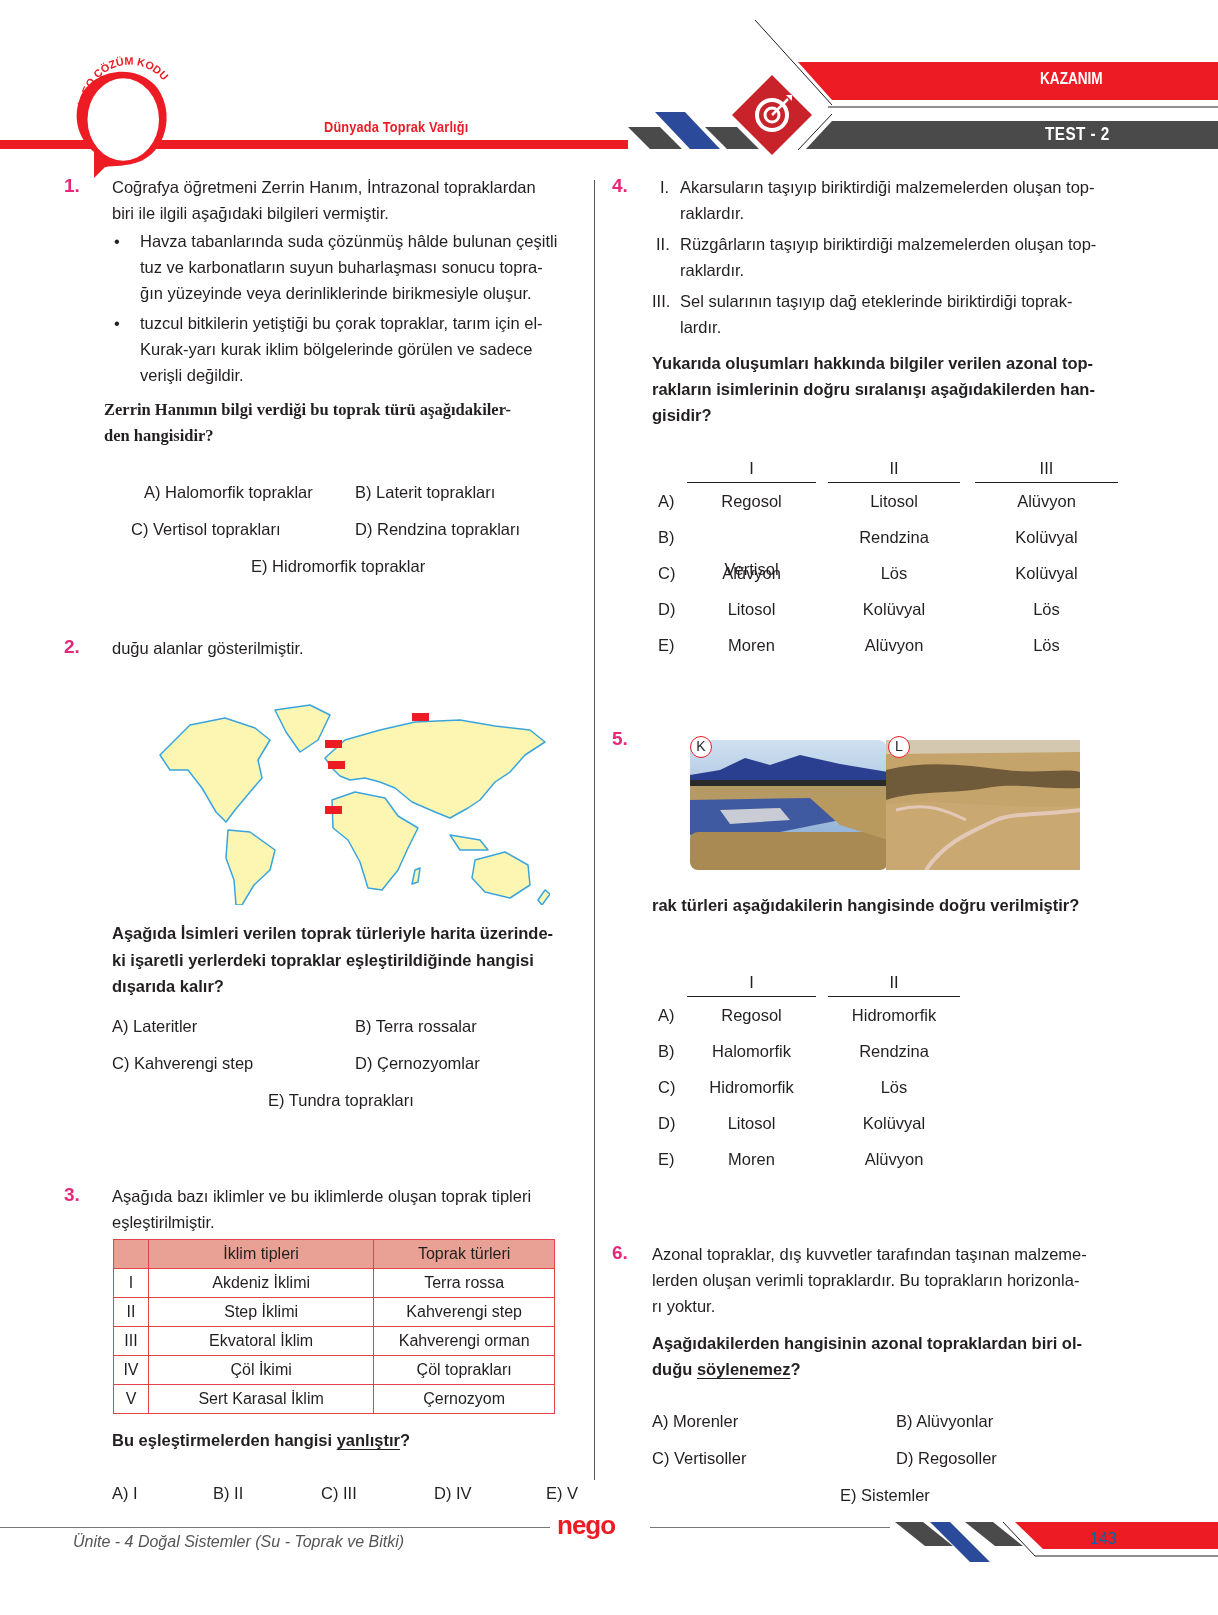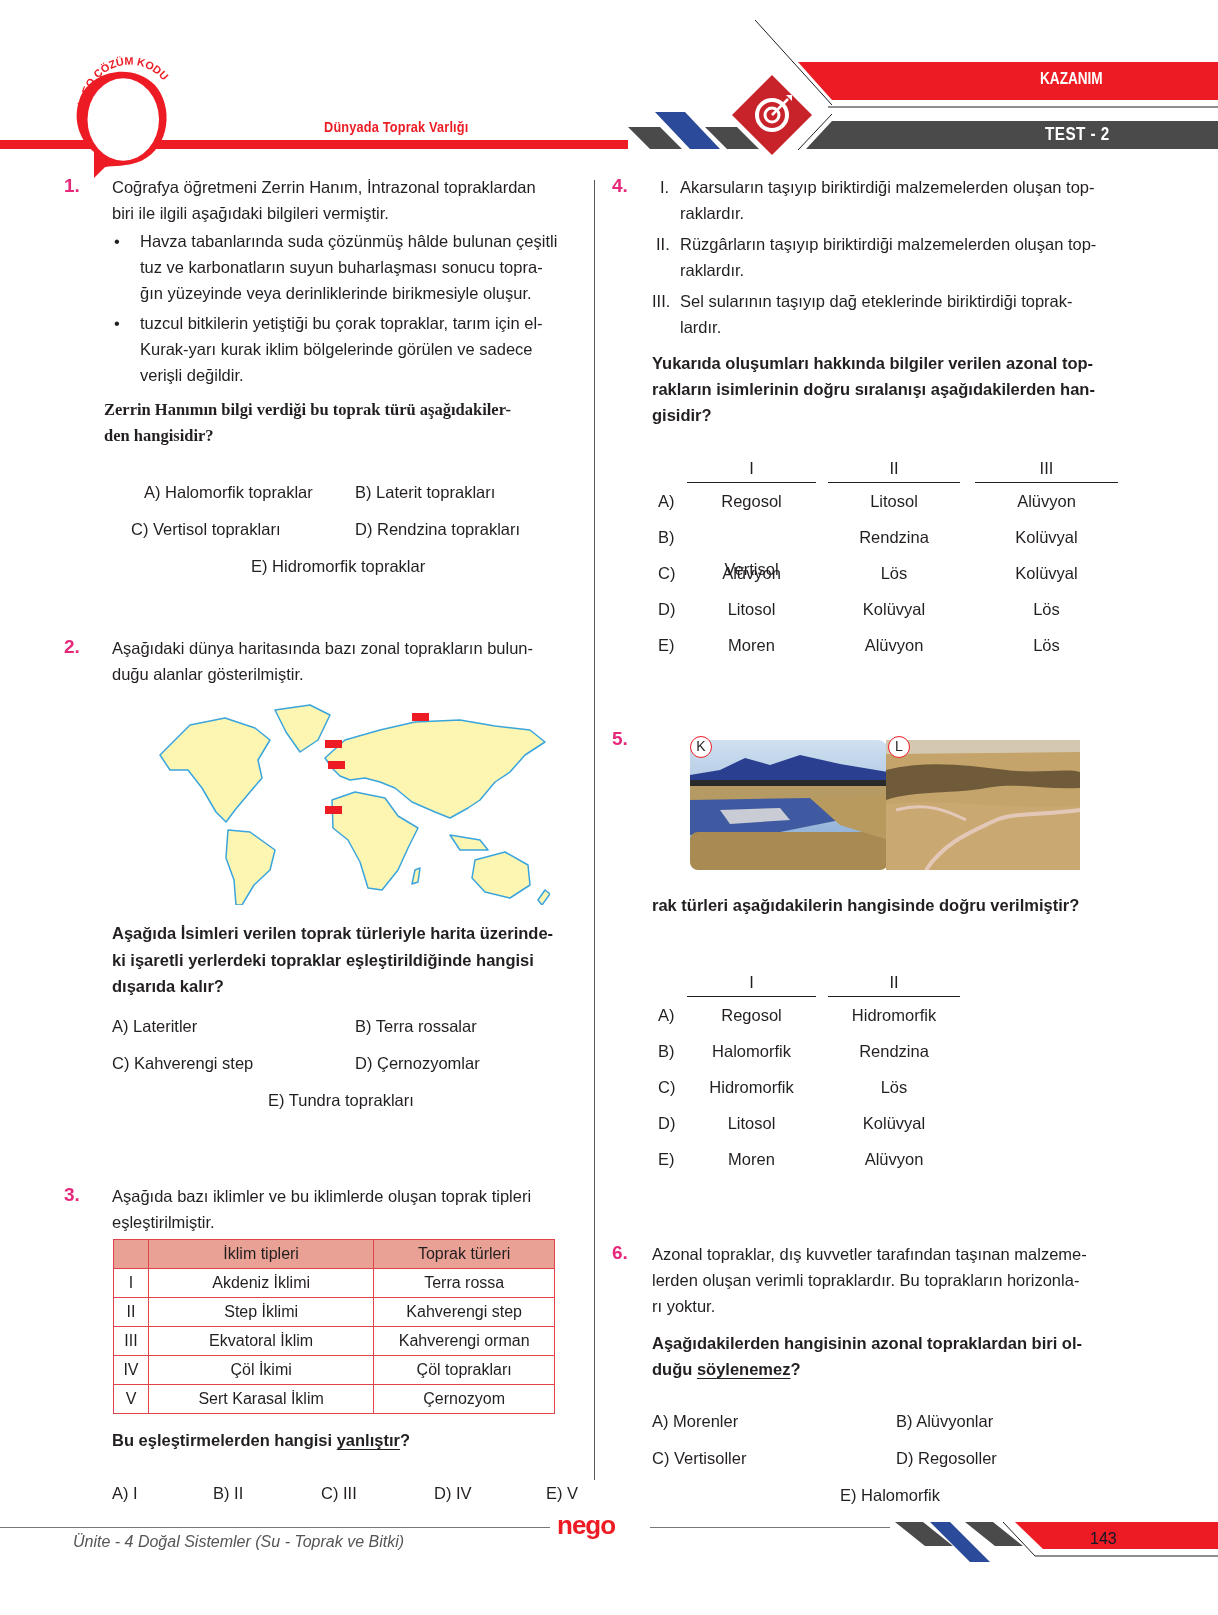--- a/index.html
+++ b/index.html
@@ -28,21 +28,21 @@
   .q3-table th { background: #e8a194; }
   .q3-table tr.dot td { border-bottom: 1px dotted #e0434a; }
 
   
   .grid-hdr-line { position: absolute; height: 1px; background: #231f20; }
   .gcell { position: absolute; font-size: 16.5px; text-align: center; }
 
   
   .footer-line { position: absolute; top: 1527px; height: 1px; background: #777; }
   .footer-text { position: absolute; left: 73px; top: 1533px; font-size: 16px; font-style: italic; color: #555; }
-  .page-num { position: absolute; left: 1090px; top: 1530px; color: #0f172a; font-size: 16px; }
+  .page-num { position: absolute; left: 1090px; top: 1530px; color: #0369a1; font-size: 16px; }
 </style>
 </head>
 <body>
 
 <div class="hdr-redline"></div>
 
 <svg class="video-badge" viewBox="0 0 100 120" style="left:60px;top:48px;width:120px;height:130px;">
   <defs>
     <path id="arcp" d="M20,62 A38,38 0 0 1 98,48"></path>
   </defs>
@@ -101,21 +101,20 @@
   <div class="opt" style="left:116px;top:483px;margin-left:28px;">A)  Halomorfik topraklar</div>
   <div class="opt" style="left:355px;top:483px;">B)  Laterit toprakları</div>
   <div class="opt" style="left:112px;top:520px;margin-left:19px;">C)  Vertisol toprakları</div>
   <div class="opt" style="left:355px;top:520px;">D)  Rendzina toprakları</div>
   <div class="opt" style="left:251px;top:557px;">E) Hidromorfik topraklar</div>
 </section>
 
 <section>
   <div class="q-num" style="left:64px;top:636px;">2.</div>
   <div class="txt" style="left:112px;top:635px;">
-    <div>Aşağıdaki dünya haritasında bazı zonal toprakların bulun-</div>
     <div>duğu alanlar gösterilmiştir.</div>
   </div>
 
   <svg class="abs" style="left:150px;top:700px;width:400px;height:205px;" viewBox="0 0 400 205">
     <g fill="#fdf6b2" stroke="#3aa5dc" stroke-width="1.5" stroke-linejoin="round">
 
       <path d="M10,55 L40,25 L75,18 L105,28 L120,40 L108,60 L112,78 L100,92 L85,110 L76,122 L66,112 L52,88 L38,70 L20,70 Z"></path>
 
       <path d="M125,10 L160,5 L180,15 L168,40 L150,52 L136,32 Z"></path>
 
@@ -346,21 +345,21 @@
     <div>rı yoktur.</div>
   </div>
   <div class="txt bold" style="left:652px;top:1330px;">
     <div>Aşağıdakilerden hangisinin azonal topraklardan biri ol-</div>
     <div><span>duğu </span><span class="u">söylenemez</span><span>?</span></div>
   </div>
   <div class="opt" style="left:652px;top:1412px;">A)  Morenler</div>
   <div class="opt" style="left:896px;top:1412px;">B)  Alüvyonlar</div>
   <div class="opt" style="left:652px;top:1449px;">C)  Vertisoller</div>
   <div class="opt" style="left:896px;top:1449px;">D)  Regosoller</div>
-  <div class="opt" style="left:840px;top:1486px;">E) Halomorfik</div>
+  <div class="opt" style="left:840px;top:1486px;">E) Sistemler</div>
 </section>
 
 <div class="footer-line" style="left:0;width:550px;"></div>
 <div class="footer-line" style="left:650px;width:240px;"></div>
 <div class="footer-text">Ünite - 4 Doğal Sistemler (Su - Toprak ve Bitki)</div>
 
 <div class="abs" style="left:557px;top:1510px;font-size:26px;font-weight:bold;color:#ed1c24;letter-spacing:-1px;">nego</div>
 
 <svg class="abs" style="left:895px;top:1522px;width:323px;height:50px;" viewBox="0 0 323 50">
   <polygon points="0,0 28,0 58,24 30,24" fill="#4a4a4a"></polygon>

